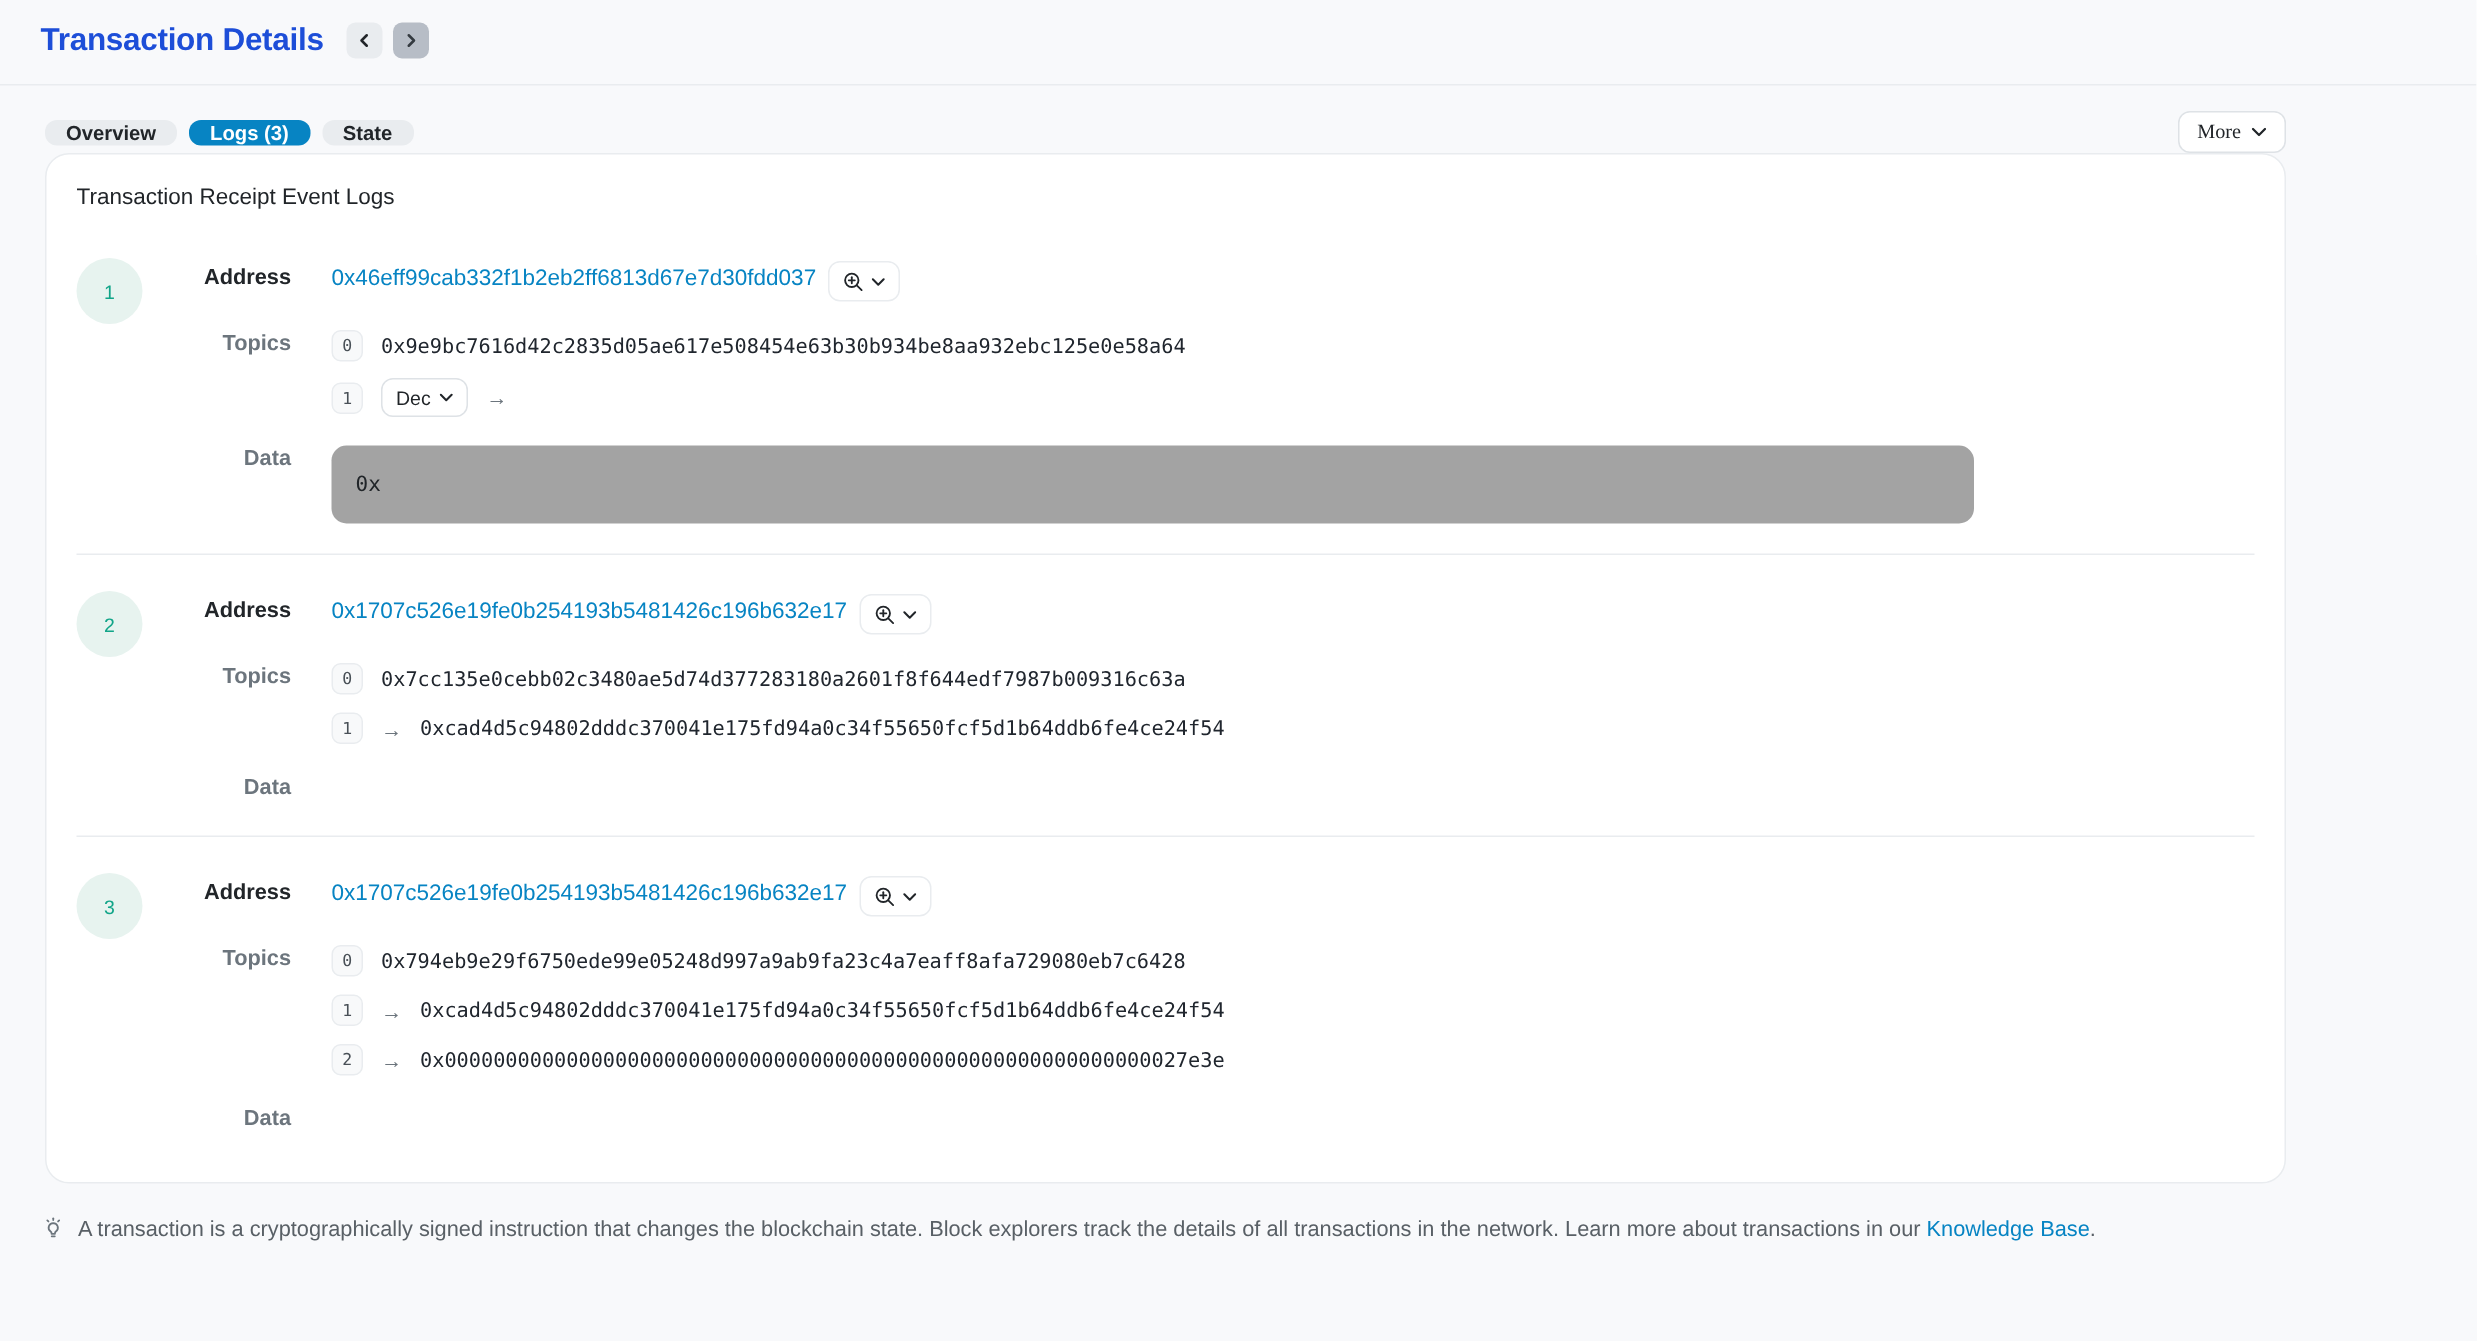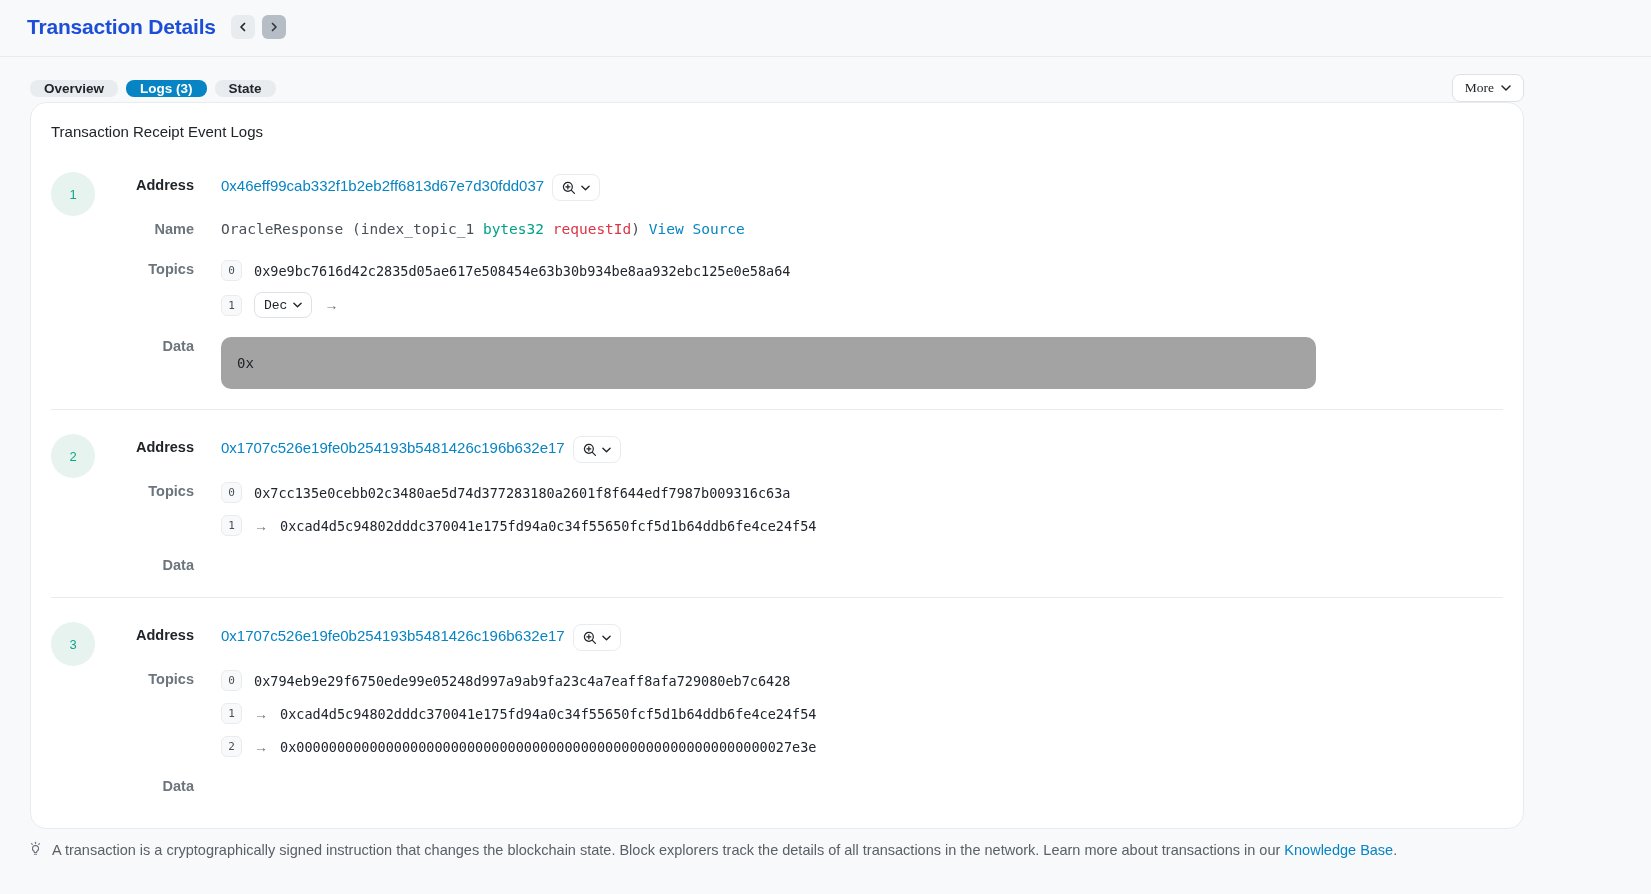--- a/index.html
+++ b/index.html
@@ -84,39 +84,39 @@
   .topic-row{ display:flex; align-items:center; gap:12px; min-height:23px; }
   .topic-idx{
     flex:none; width:21px; height:21px; border-radius:6px;
     background:#f8f9fa; border:1px solid #e9ecef;
     display:flex; align-items:center; justify-content:center;
     font-family:"DejaVu Sans Mono", monospace; font-size:11px; color:#495057;
   }
   .dec-btn{
     height:26px; padding:0 9px; background:#fff;
     border:1px solid #dee2e6; border-radius:8px;
-    font-family:Liberation Mono, monospace; font-size:13px; color:#212529;
+    font-family:Liberation Sans, sans-serif; font-size:13px; color:#212529;
     display:flex; align-items:center; gap:6px; cursor:pointer;
   }
   .arrow{ color:#6c757d; font-size:14px; flex:none; }
   .topic-val{
     font-family:"DejaVu Sans Mono", monospace;
     font-size:13.5px; color:#20262e; white-space:nowrap;
   }
   .lrow-data .lcontent{ padding-top:0; }
   .data-box{
     background:#a3a3a3; border-radius:10px;
     width:1095px; padding:18px 16px;
     font-family:"DejaVu Sans Mono", monospace;
     font-size:14px; color:#212529; margin-top:2px;
   }
   
   .page-footer{
     display:flex; align-items:center; gap:8px;
-    margin:12px 0 0 27px; font-size:14.5px; color:#596066;
+    margin:22px 0 0 27px; font-size:14.5px; color:#596066;
   }
   .kb-link{ color:#0784c3; text-decoration:none; }
   .icon-box{ display:inline-flex; align-items:center; }
 </style>
 </head>
 <body>
 
 <header class="app-header">
   <h1 class="page-title">Transaction Details</h1>
   <button class="nav-btn prev">
@@ -174,24 +174,20 @@
                   </span>
                   <span class="icon-box">
                     <svg width="9" height="6" viewBox="0 0 10 6" fill="none" stroke="#212529" stroke-width="1.5" stroke-linecap="round" stroke-linejoin="round">
                       <polyline points="1,1 5,5 9,1"></polyline>
                     </svg>
                   </span>
                 </button>
               </div>
             </div>
             <div class="lrow">
-              <div class="llabel">Name</div>
-              <div class="lcontent name-line"><span class="seg-plain">OracleResponse (index_topic_1 </span><span class="seg-type">bytes32</span><span class="seg-param"> requestId</span><span class="seg-plain">)</span> <a class="view-source" href="#">View Source</a></div>
-            </div>
-            <div class="lrow">
               <div class="llabel">Topics</div>
               <div class="lcontent topics-col">
                 <div class="topic-row">
                   <span class="topic-idx">0</span>
                   <span class="topic-val">0x9e9bc7616d42c2835d05ae617e508454e63b30b934be8aa932ebc125e0e58a64</span>
                 </div>
                 <div class="topic-row">
                   <span class="topic-idx">1</span>
                   <button class="dec-btn">
                     <span>Dec</span>

